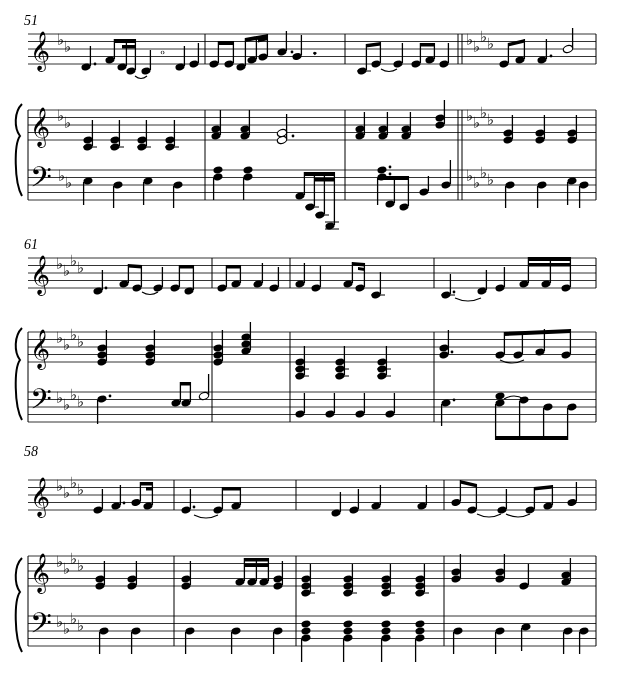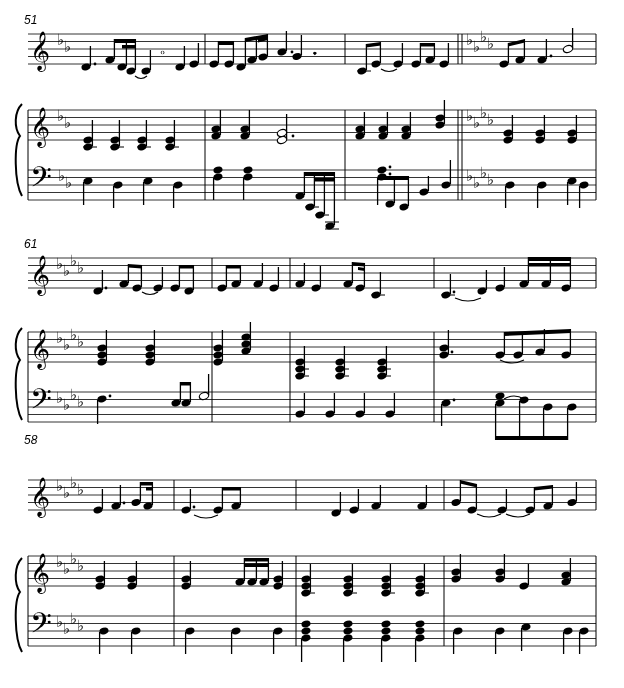--- a/index.html
+++ b/index.html
@@ -20,22 +20,22 @@
     height: 688px;
     background: #ffffff;
   }
   .system {
     position: absolute;
     left: 0;
     width: 624px;
   }
   .measure-number {
     position: absolute;
-    font-family: Liberation Sans, sans-serif;
-    font-size: 12px;
+    font-family: Liberation Serif, serif;
+    font-size: 14px;
     font-style: italic;
     color: #000;
   }
   svg {
     display: block;
     position: absolute;
     top: 0;
     left: 0;
     overflow: visible;
   }
@@ -637,21 +637,21 @@
       <line class="barline" x1="596" y1="168" x2="596" y2="198"></line>
 
       <line class="barline" x1="28" y1="108" x2="28" y2="198"></line>
       <line class="barline" x1="212" y1="138" x2="212" y2="168"></line>
       <line class="barline" x1="290" y1="138" x2="290" y2="168"></line>
       <line class="barline" x1="434" y1="138" x2="434" y2="168"></line>
       <line class="barline" x1="596" y1="138" x2="596" y2="168"></line>
     </svg>
   </div>
 
-  <div class="measure-number" style="left:24px; top:433px;text-align:center;">58</div>
+  <div class="measure-number" style="left:24px; top:444px;text-align:center;">58</div>
 
   <div class="system" style="top:446px; height:242px;">
     <svg width="624" height="242" viewBox="0 0 624 242">
 
       <g class="stafflines">
         <line x1="28" y1="34" x2="596" y2="34"></line>
         <line x1="28" y1="41.5" x2="596" y2="41.5"></line>
         <line x1="28" y1="49" x2="596" y2="49"></line>
         <line x1="28" y1="56.5" x2="596" y2="56.5"></line>
         <line x1="28" y1="64" x2="596" y2="64"></line>

